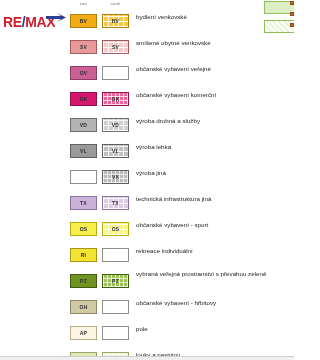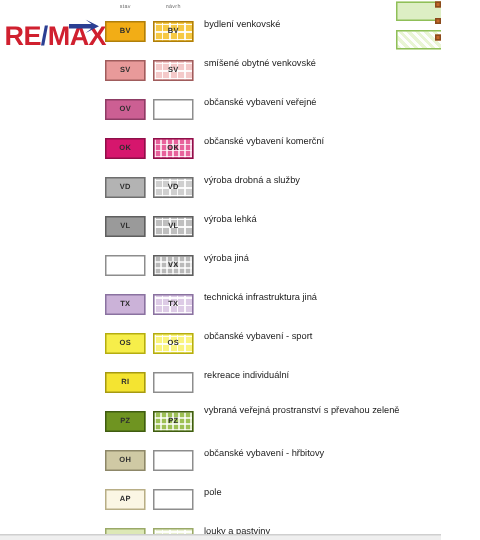--- a/index.html
+++ b/index.html
@@ -16,21 +16,21 @@
   #logo {
     position: absolute;
     left: 2px; top: 12px;
     width: 62px; height: 22px;
   }
   #logo .word {
     position: absolute;
     left: 1px; top: 2px;
     font-family: "Liberation Sans", sans-serif;
     font-weight: bold;
-    font-size: 18px;
+    font-size: 14px;
     letter-spacing: -0.4px;
     white-space: nowrap;
   }
   #logo .re   { color: #d0202f; }
   #logo .sl   { color: #2b3f93; }
   #logo .max  { color: #d0202f; }
   #logo .arrow { position: absolute; left: 44px; top: 1px; }
 
   
   #legend {

